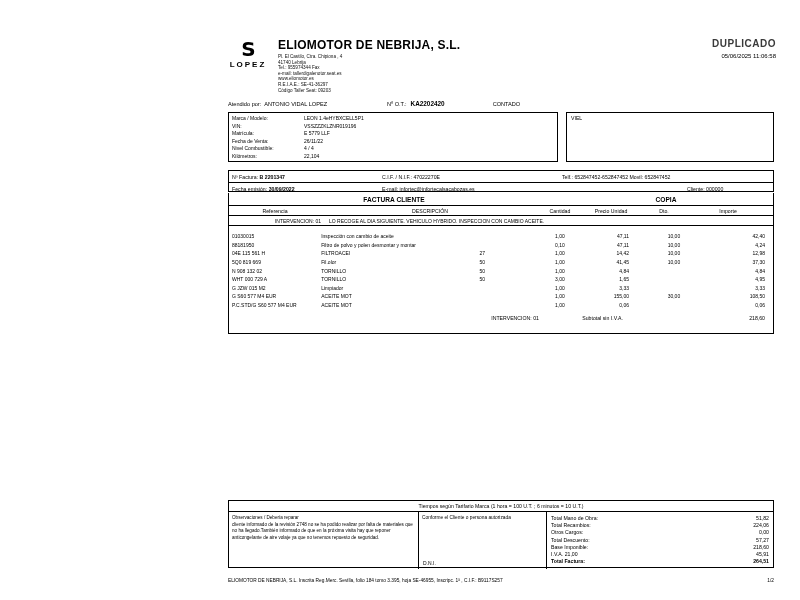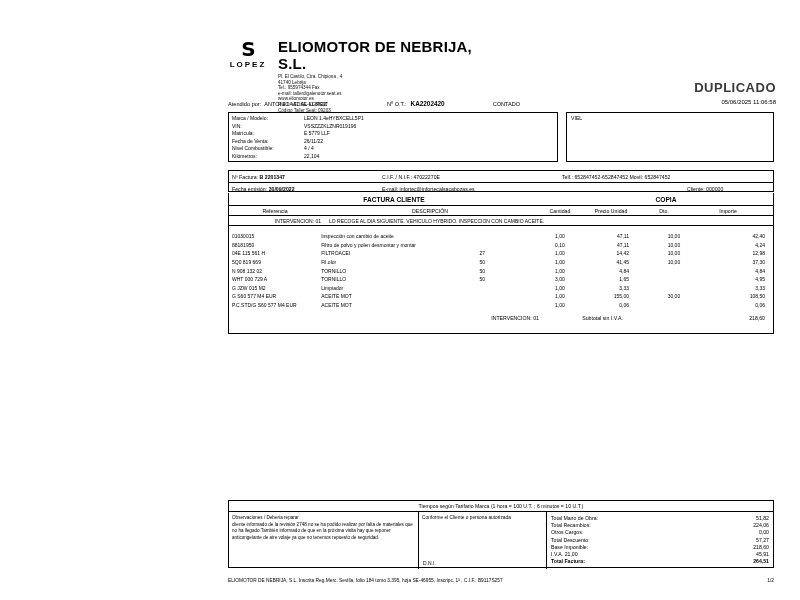--- a/index.html
+++ b/index.html
@@ -55,42 +55,41 @@
     font-weight: bold;
     margin-top: 2px;
   }
   .company {
     position: absolute;
     left: 56px;
     top: 8px;
     width: 220px;
   }
   .company .cname {
-    font-size: 15px;
+    font-size: 12px;
     font-weight: bold;
     letter-spacing: 0.2px;
   }
   .company .caddr {
     font-size: 4.6px;
     line-height: 5.6px;
     margin-top: 2px;
     color: #111;
   }
   .dup {
     position: absolute;
     right: 2px;
     top: 8px;
     text-align: right;
   }
   .dup .dupword {
-    font-size: 13px;
+    font-size: 10px;
     font-weight: bold;
     color: #3a3a3a;
     letter-spacing: 0.5px;
-    margin-top: 42px;
   }
   .dup .dupdate {
     font-size: 6px;
     margin-top: 4px;
   }
 
   
   .box {
     border: 1px solid #000;
     box-sizing: border-box;

